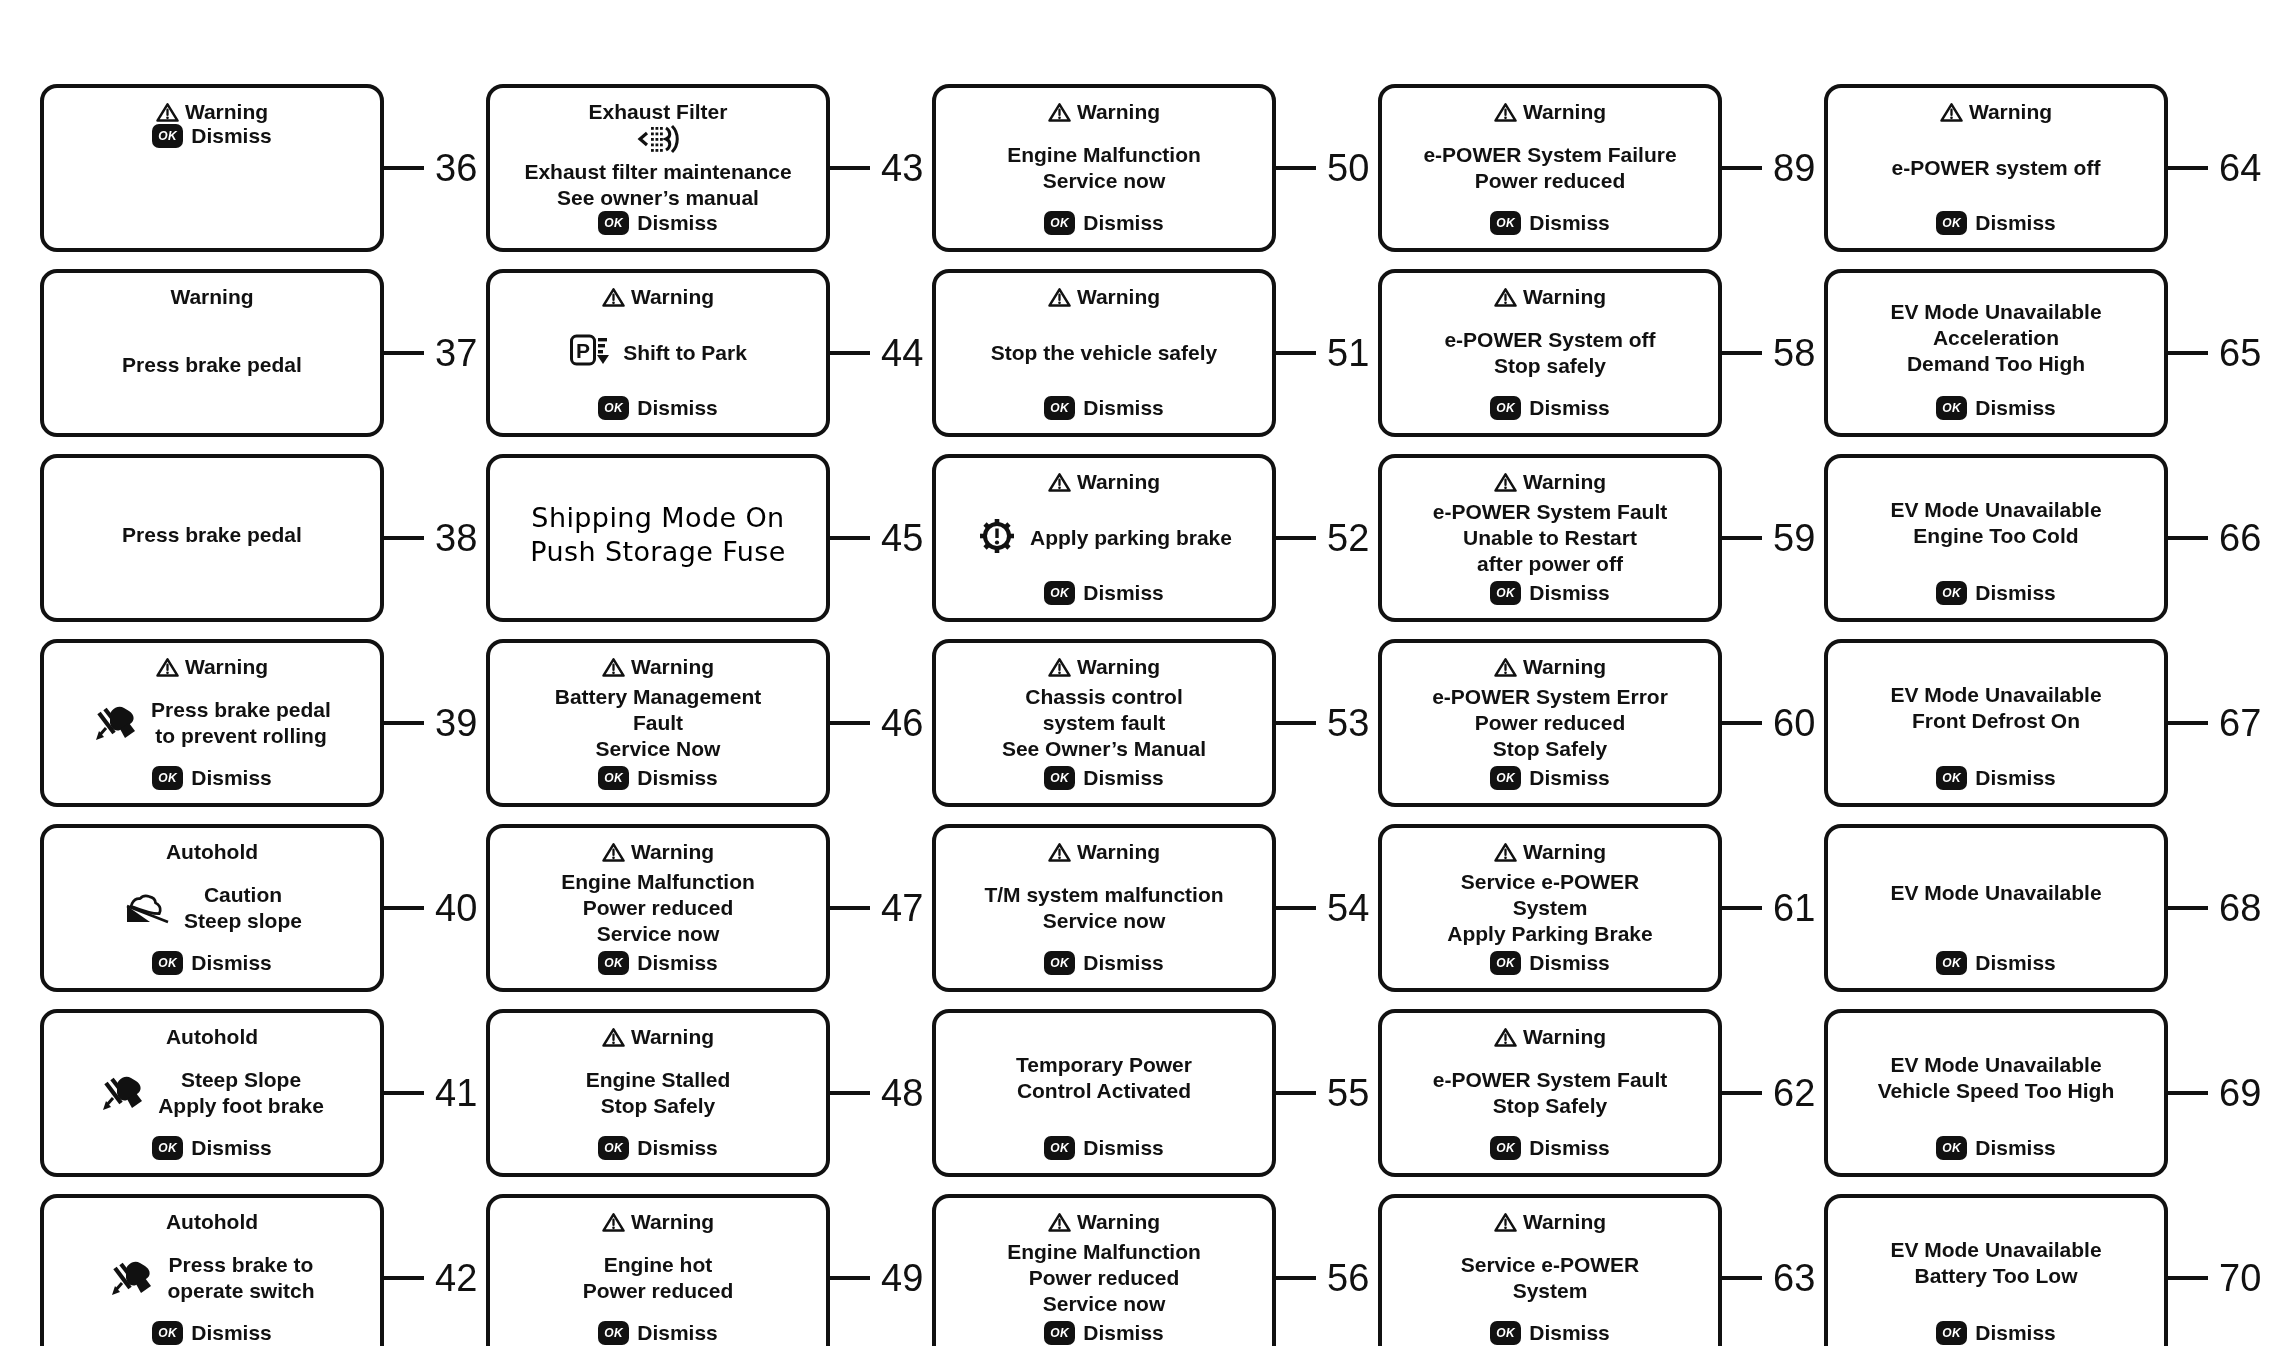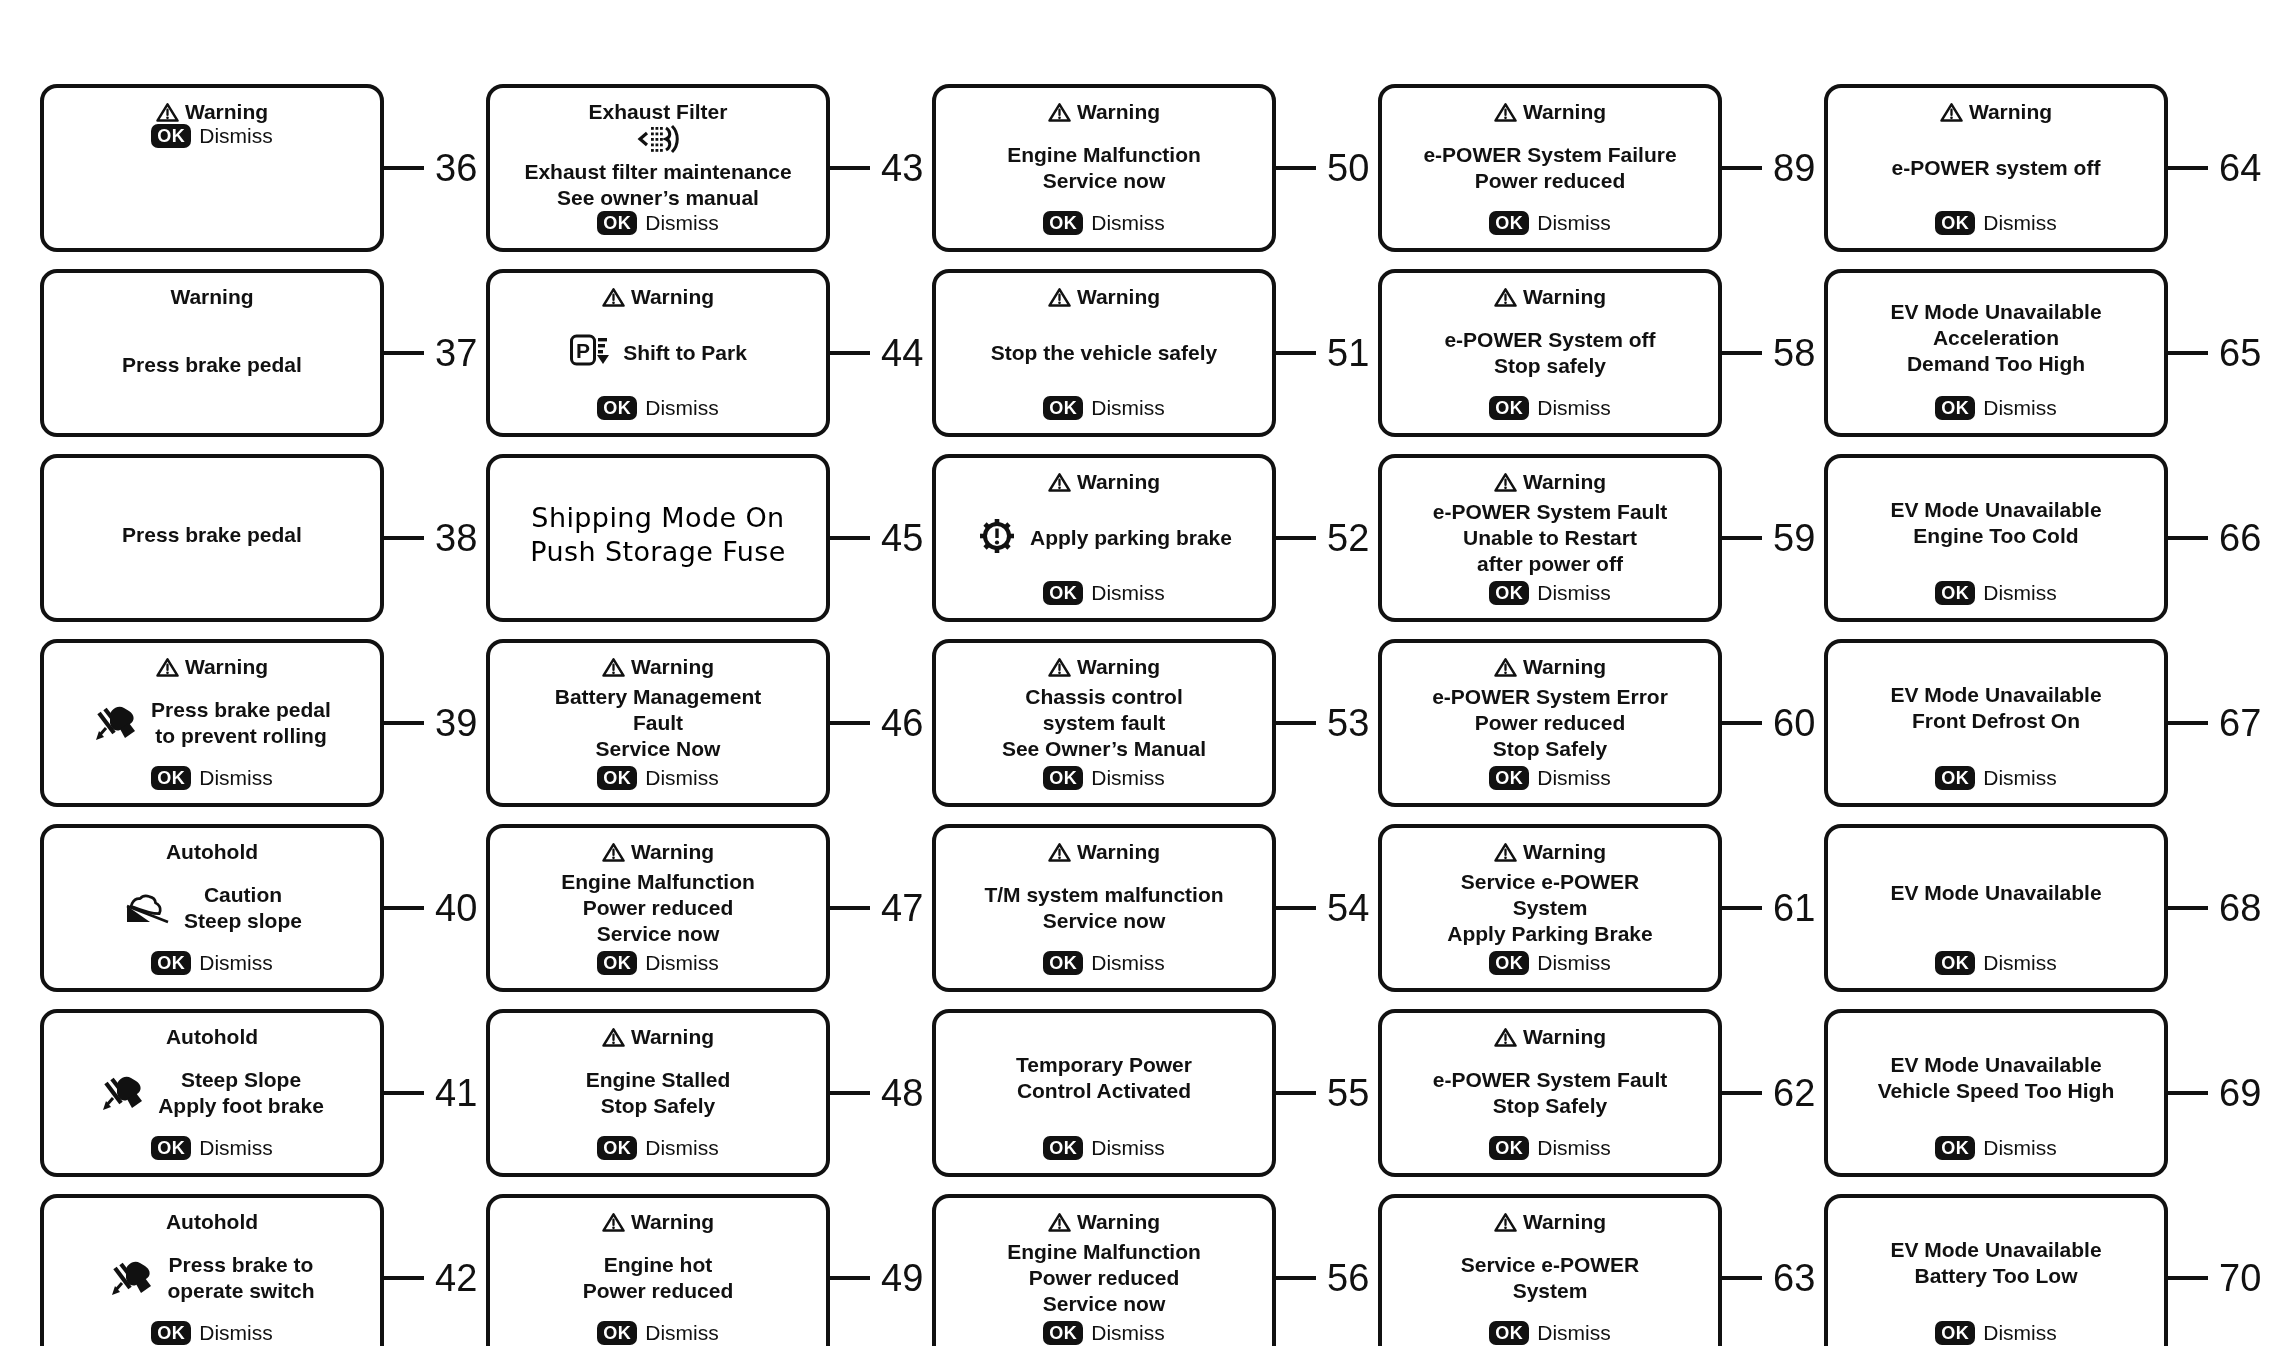--- a/index.html
+++ b/index.html
@@ -36,24 +36,24 @@
   .body-ico{display:inline-flex;align-items:center;flex:none;}
   .body-lines{
     text-align:center;font-weight:700;font-size:21px;line-height:26px;
   }
   .light .body-lines{
     font-family:"DejaVu Sans",sans-serif;font-weight:400;
     font-size:27px;line-height:34px;letter-spacing:.4px;color:#000000;
   }
   .ftr{display:flex;justify-content:center;align-items:center;gap:8px;}
   .ok-badge{
-    background:#111;color:#fff;font-weight:700;font-size:18px;
-    line-height:24px;padding:0 6px;border-radius:7px;letter-spacing:.5px;
+    background:#111;color:#fff;font-weight:700;font-size:12px;
+    line-height:24px;padding:0 6px;border-radius:7px;letter-spacing:.5px;font-style:italic;
   }
-  .dismiss-label{font-weight:400;font-size:21px;}
+  .dismiss-label{font-weight:700;font-size:21px;}
   .callout{
     position:absolute;left:341px;top:84px;transform:translateY(-50%);
     display:flex;align-items:center;white-space:nowrap;
   }
   .callout-line{display:block;width:43px;height:3.2px;background:#111;flex:none;}
   .num{font-size:38px;line-height:1;margin-left:11px;color:#111;text-align:right;}
 </style>
 </head>
 <body>
 

